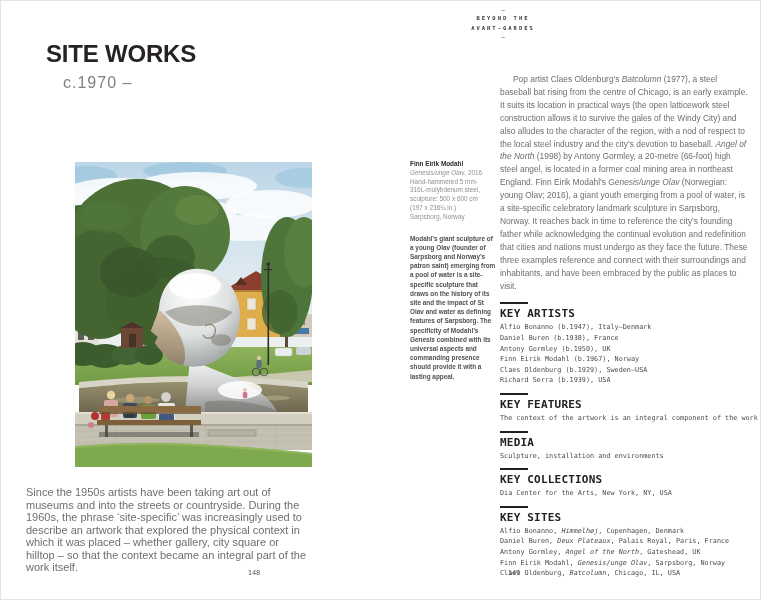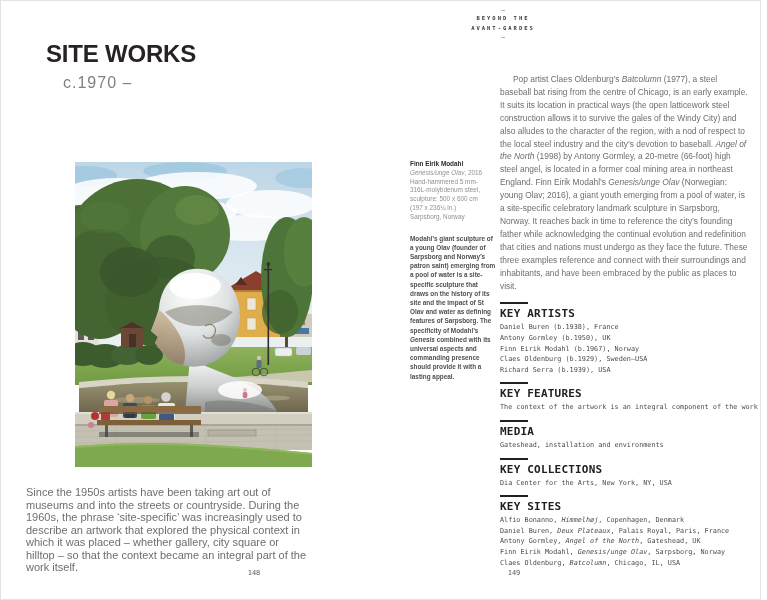--- a/index.html
+++ b/index.html
@@ -266,37 +266,38 @@
   </aside>
 
   <p class="intro">Since the 1950s artists have been taking art out of museums and into the streets or countryside. During the 1960s, the phrase ‘site-specific’ was increasingly used to describe an artwork that explored the physical context in which it was placed – whether gallery, city square or hilltop – so that the context became an integral part of the work itself.</p>
 
   <section class="page-right">
     <p class="body-par"><span>Pop artist Claes Oldenburg’s </span><span class="it">Batcolumn</span><span> (1977), a steel baseball bat rising from the centre of Chicago, is an early example. It suits its location in practical ways (the open latticework steel construction allows it to survive the gales of the Windy City) and also alludes to the character of the region, with a nod of respect to the local steel industry and the city’s devotion to baseball. </span><span class="it">Angel of the North</span><span> (1998) by Antony Gormley, a 20-metre (66-foot) high steel angel, is located in a former coal mining area in northeast England. Finn Eirik Modahl’s </span><span class="it">Genesis/unge Olav</span><span> (Norwegian: young Olav; 2016), a giant youth emerging from a pool of water, is a site-specific celebratory landmark sculpture in Sarpsborg, Norway. It reaches back in time to reference the city’s founding father while acknowledging the continual evolution and redefinition that cities and nations must undergo as they face the future. These three examples reference and connect with their surroundings and inhabitants, and have been embraced by the public as places to visit.</span></p>
 
     <div class="kblock">
       <div class="krule"></div>
       <h3 class="khead">KEY ARTISTS</h3>
+      <p class="kentry">Alfio Bonanno (b.1947), Italy–Denmark</p>
       <p class="kentry">Daniel Buren (b.1938), France</p>
       <p class="kentry">Antony Gormley (b.1950), UK</p>
       <p class="kentry">Finn Eirik Modahl (b.1967), Norway</p>
       <p class="kentry">Claes Oldenburg (b.1929), Sweden–USA</p>
       <p class="kentry">Richard Serra (b.1939), USA</p>
     </div>
 
     <div class="kblock">
       <div class="krule"></div>
       <h3 class="khead">KEY FEATURES</h3>
       <p class="kentry">The context of the artwork is an integral component of the work</p>
     </div>
 
     <div class="kblock">
       <div class="krule"></div>
       <h3 class="khead">MEDIA</h3>
-      <p class="kentry">Gateshead, installation and environments</p>
+      <p class="kentry">Sculpture, installation and environments</p>
     </div>
 
     <div class="kblock">
       <div class="krule"></div>
       <h3 class="khead">KEY COLLECTIONS</h3>
       <p class="kentry">Dia Center for the Arts, New York, NY, USA</p>
     </div>
 
     <div class="kblock">
       <div class="krule"></div>

